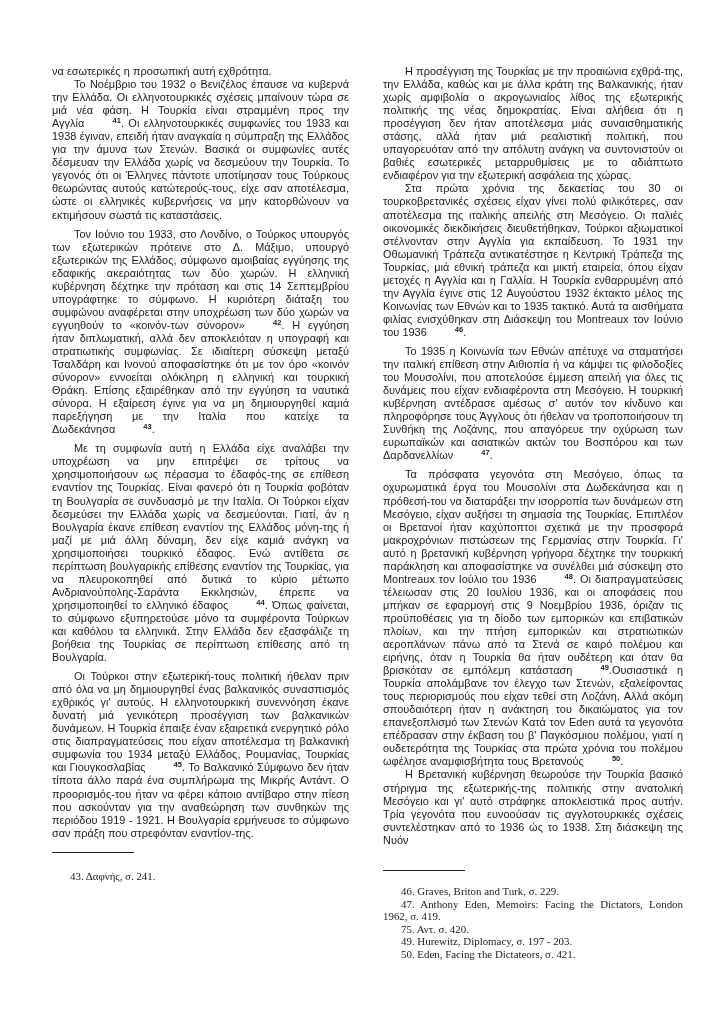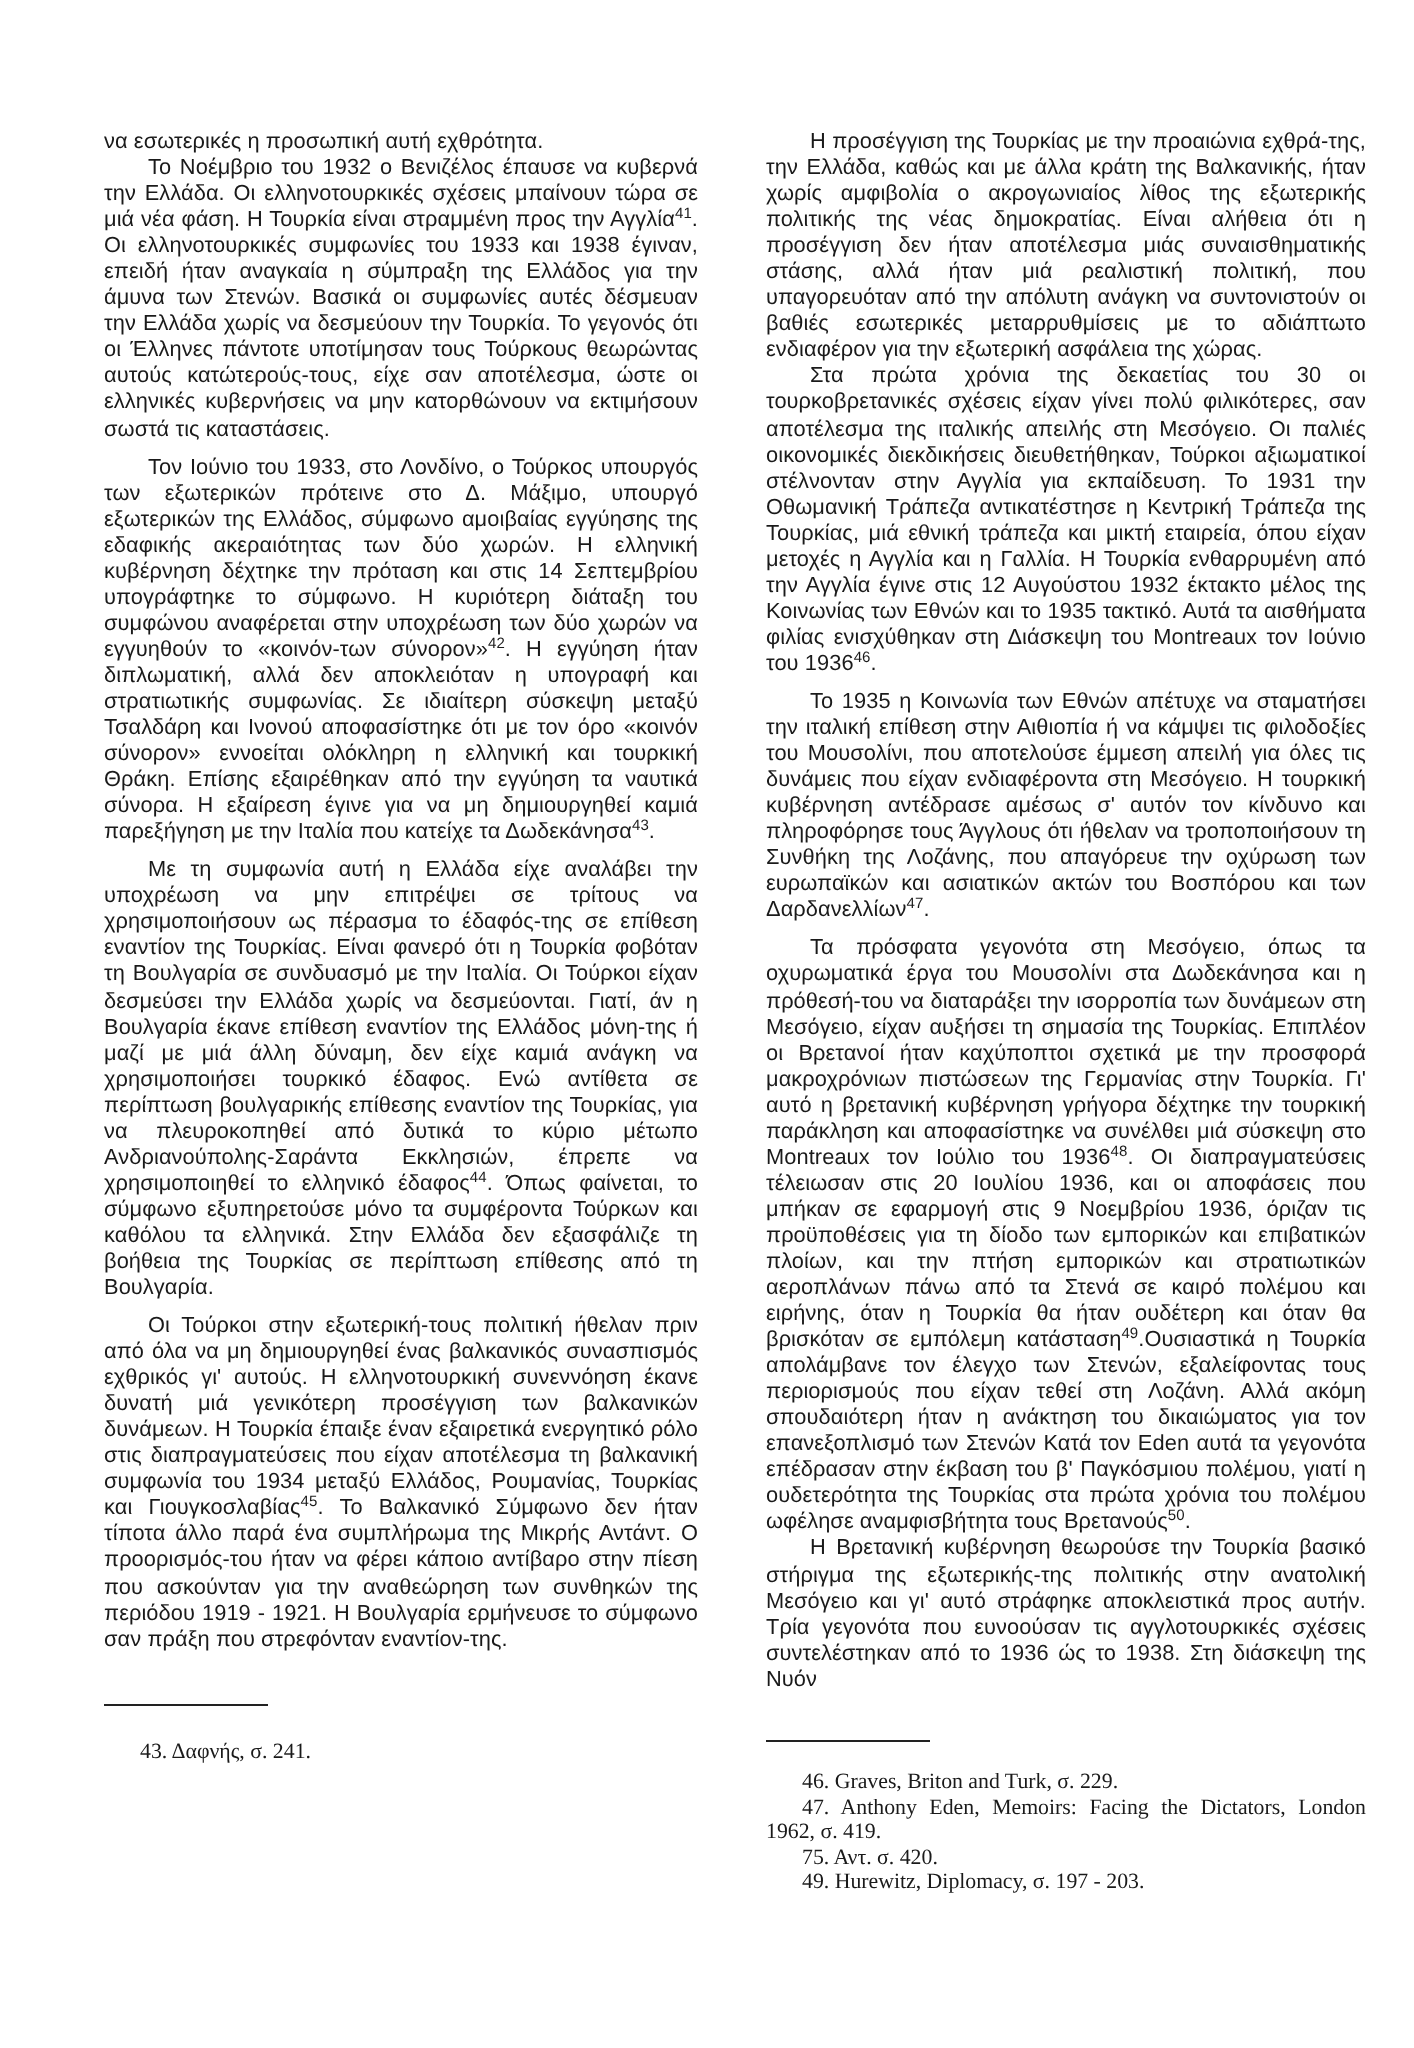--- a/index.html
+++ b/index.html
@@ -4,21 +4,21 @@
 <style>
   html,body{margin:0;padding:0;background:#fff;}
   body{width:707px;height:1024px;position:relative;overflow:hidden;color:#1a1a1a;}
   .col{position:absolute;top:65px;width:297px;}
   .left{left:52px;}
   .right{left:383px;width:300px;}
   .body-text{font-family:"Liberation Sans","DejaVu Sans",sans-serif;font-size:10.9px;line-height:13.05px;letter-spacing:0.05px;}
   .body-text p{margin:0;text-align:justify;text-indent:22px;}
   .body-text p.noindent{text-indent:0;}
   .body-text p.gap{margin-top:6px;}
-  sup{font-size:7.5px;font-weight:normal;line-height:0;vertical-align:4px;}
+  sup{font-size:7.5px;font-weight:bold;line-height:0;vertical-align:4px;margin-left:28px;}
   .rule{position:absolute;height:1px;background:#222;width:82px;}
   .notes{position:absolute;font-family:"Liberation Serif","DejaVu Serif",serif;font-size:10.9px;line-height:12.6px;color:#1a1a1a;}
   .notes p{margin:0;text-align:justify;text-indent:18px;}
   .notes-left{left:52px;top:870px;width:297px;}
   .notes-right{left:383px;top:885px;width:300px;}
   .page-number{position:absolute;left:66px;top:1028px;font-family:"Liberation Serif","DejaVu Serif",serif;font-size:14px;}
 </style>
 </head>
 <body>
 
@@ -42,15 +42,16 @@
 <div class="notes notes-left">
   <p>43. Δαφνής, σ. 241.</p>
 </div>
 
 <div class="rule" style="left:383px;top:870px;"></div>
 <div class="notes notes-right">
   <p>46. Graves, Briton and Turk, σ. 229.</p>
   <p>47. Anthony Eden, Memoirs: Facing the Dictators, London 1962, σ. 419.</p>
   <p>75. Αντ. σ. 420.</p>
   <p>49. Hurewitz, Diplomacy, σ. 197 - 203.</p>
+  <p>50. Eden, Facing τhe Dictateors, σ. 421.</p>
 </div>
 
 <div class="page-number">120</div>
 
 </body></html>

